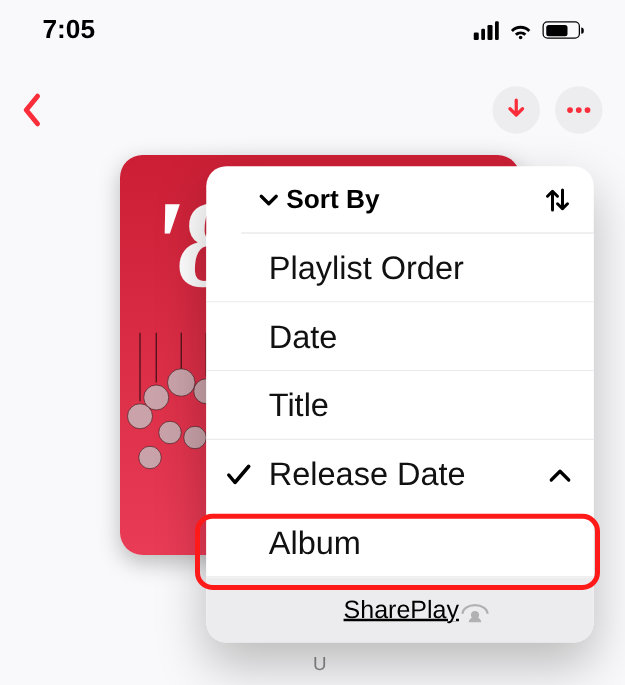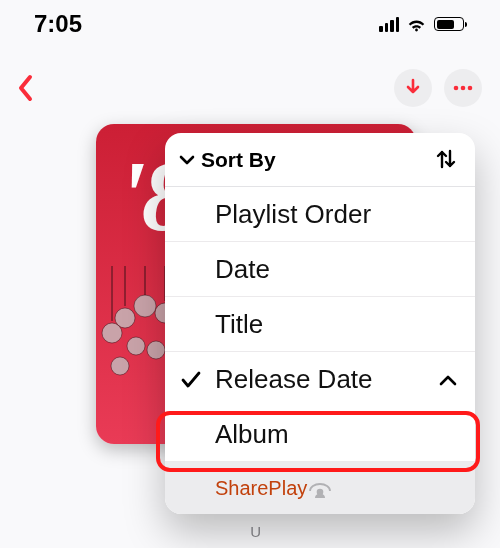--- a/index.html
+++ b/index.html
@@ -1,19 +1,19 @@
 <!DOCTYPE html>
 <html><head>
 <meta charset="utf-8">
 <style>
   * { box-sizing: border-box; margin: 0; padding: 0; font-family: -apple-system, "SF Pro Text", "Helvetica Neue", Arial, sans-serif; -webkit-font-smoothing: antialiased; }
   html, body { width: 500px; height: 548px; overflow: hidden; }
   body { background: #f9f9fb; position: relative; }
 
-  .status-bar { position: absolute; top: 0; left: 0; right: 0; height: 48px; display: flex; align-items: center; justify-content: space-between; padding: 0 36px 0 34px; font-weight: 600; font-size: 24px; }
+  .status-bar { position: absolute; top: 0; left: 0; right: 0; height: 48px; display: flex; align-items: center; justify-content: space-between; padding: 0 36px 0 34px; font-weight: 600; font-size: 21px; }
   .status-right { display: flex; align-items: center; gap: 7px; }
   .bars { display: inline-flex; align-items: flex-end; gap: 2px; }
   .bars span { width: 3.5px; background: #000; border-radius: 1px; display: block; }
   .bars span:nth-child(1){height:6px}.bars span:nth-child(2){height:9px}.bars span:nth-child(3){height:12px}.bars span:nth-child(4){height:15px}
   .battery { width: 30px; height: 14px; border: 1.5px solid #000; border-radius: 4px; position: relative; }
   .battery::after { content:""; position:absolute; right:-4px; top:3.5px; width:2.5px; height:5px; background:#000; border-radius:0 2px 2px 0; }
   .battery i { position:absolute; left:1.5px; top:1.5px; bottom:1.5px; width:62%; background:#000; border-radius:2px; display:block; }
 
   .nav { position:absolute; top:64px; left:0; right:0; height:48px; display:flex; align-items:center; justify-content:space-between; padding:0 18px; }
   .back { color:#fa2d3a; }
@@ -23,27 +23,27 @@
   .cover { position:absolute; left:96px; top:124px; width:320px; height:320px; border-radius:18px; background:linear-gradient(180deg,#cc1f35 0%,#e93b56 100%); box-shadow:0 6px 18px rgba(0,0,0,.25); overflow:hidden; }
   .cover-text { position:absolute; left:22px; top:14px; font-family:Georgia,'Times New Roman',serif; font-style:italic; font-weight:700; color:#fff; font-size:100px; letter-spacing:-4px; }
   .dangly { position:absolute; left:4px; top:142px; width:90px; height:170px; }
 
   .below { position:absolute; left:96px; top:456px; width:320px; text-align:center; }
   .below-title { font-size:26px; font-weight:700; color:#111; }
   .below-sub { font-size:24px; font-weight:400; color:#fa2d3a; margin-top:4px; }
   .below-meta { font-size:15px; color:#8a8a8e; text-transform:uppercase; margin-top:4px; letter-spacing:.5px; }
 
   .menu { position:absolute; left:165px; top:133px; width:310px; background:#fff; border-radius:16px; box-shadow:0 18px 40px rgba(0,0,0,.25); overflow:hidden; }
-  .menu-header { display:flex; align-items:flex-start; justify-content:space-between; padding:15px 18px 14px 14px; border-bottom:1px solid #e3e3e6; }
+  .menu-header { display:flex; align-items:center; justify-content:space-between; padding:15px 18px 14px 14px; border-bottom:1px solid #e3e3e6;margin-left:28px; }
   .menu-header-left { display:flex; align-items:center; gap:6px; font-weight:700; font-size:21px; }
   .menu-row { display:flex; align-items:center; padding:0 18px 0 50px; height:55px; font-size:26px; color:#111; border-bottom:1px solid #eceaec; background:#fff; position:relative; }
   .menu-row.noborder { border-bottom:none; }
   .menu-row .check { position:absolute; left:16px; top:50%; transform:translateY(-50%); }
   .menu-row .chev-up { margin-left:auto; }
-  .menu-bottom { display:flex; align-items:center; justify-content:flex-start; padding:0 22px 0 50px; height:52px; background:#ececee; color:#c2410c; font-size:20px; }
+  .menu-bottom { display:flex; align-items:center; justify-content:center; padding:0 22px 0 50px; height:52px; background:#ececee; color:#000000; font-size:20px;text-decoration:underline; }
   .share-ic { opacity:.6; }
 
   .highlight { position:absolute; left:156px; top:411px; width:324px; height:61px; border:4px solid #ff1a1a; border-radius:14px; pointer-events:none; }
 
   svg { display:block; }
 </style>
 </head>
 <body>
 
 <div class="status-bar">

